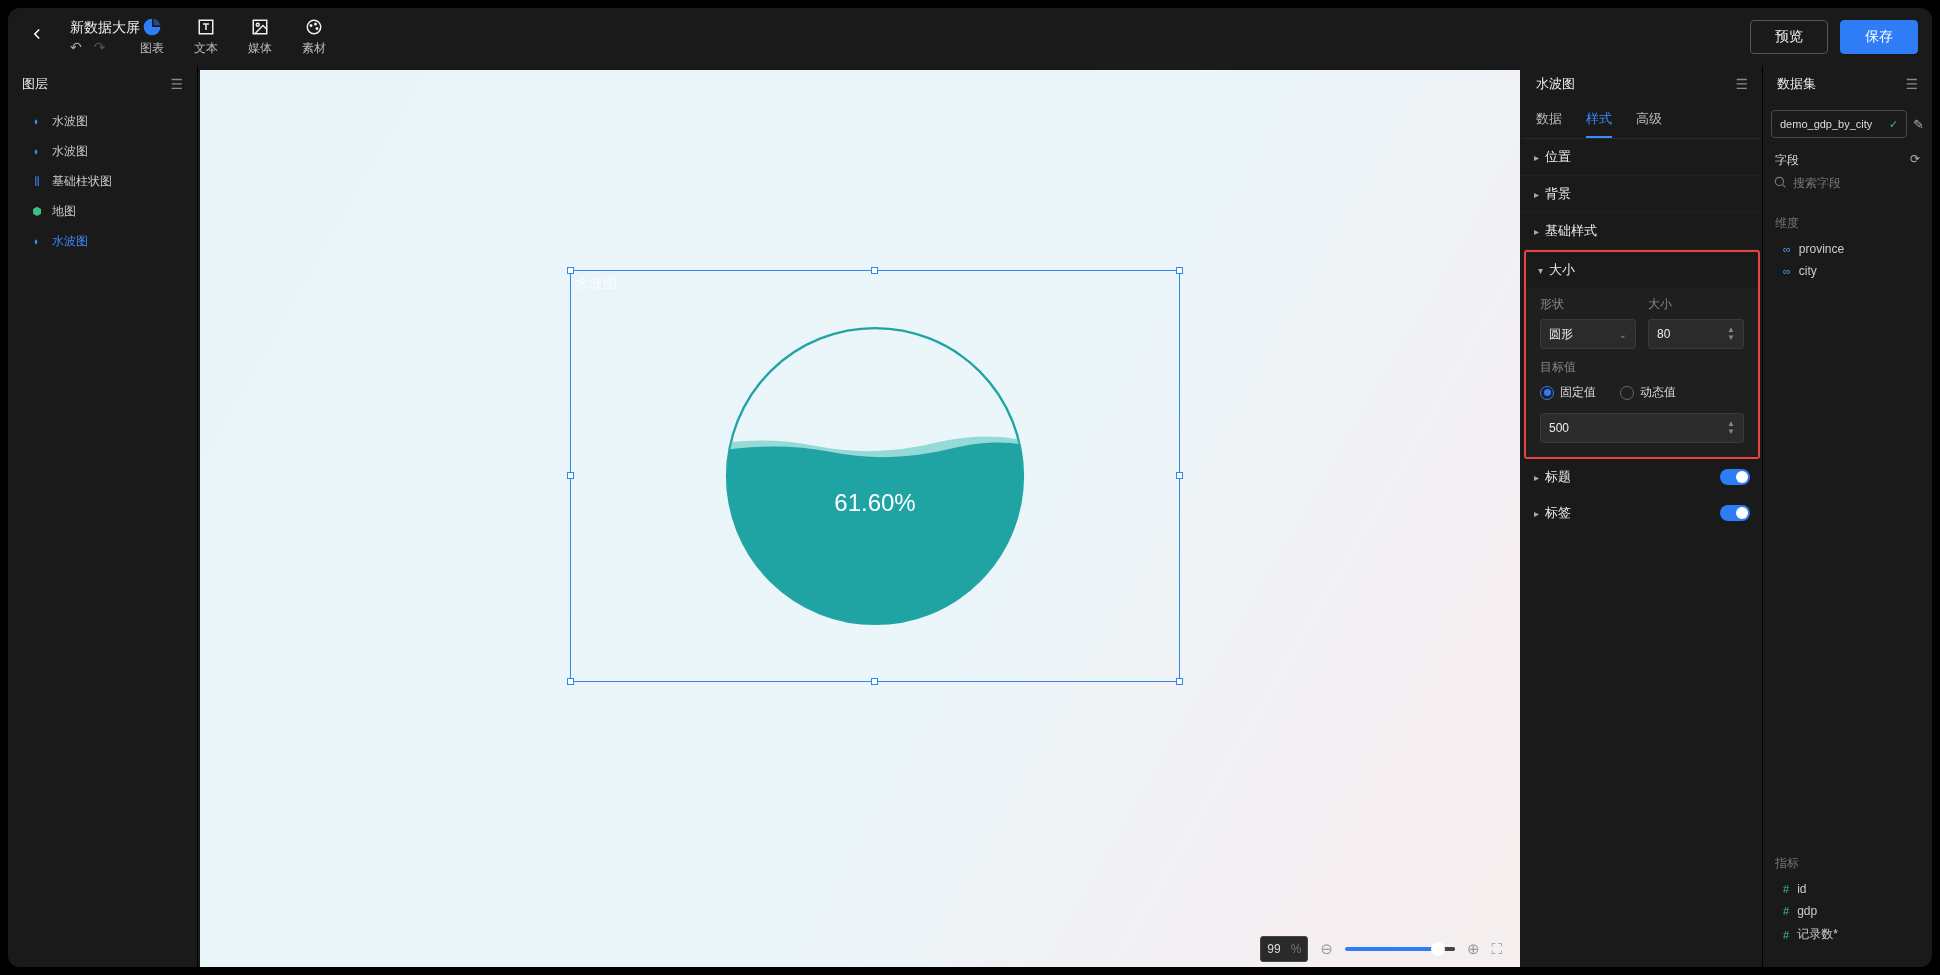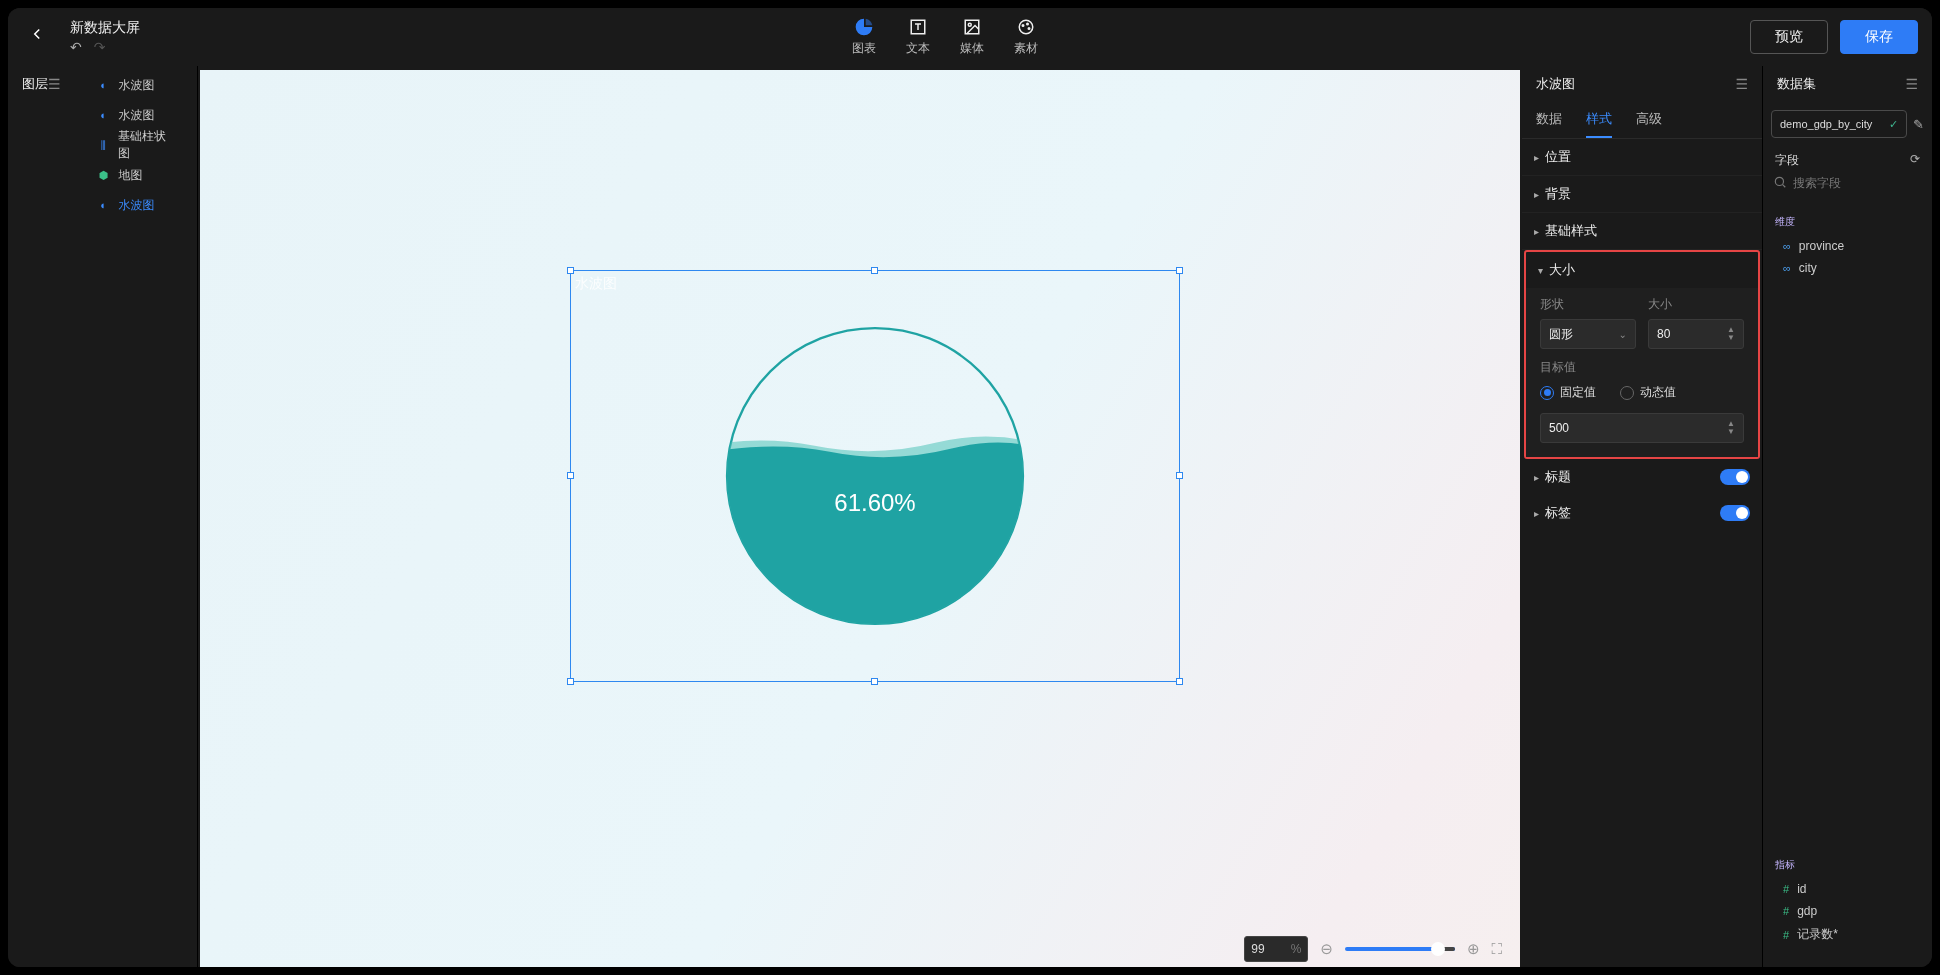--- a/index.html
+++ b/index.html
@@ -8,34 +8,34 @@
 
 
 .header { height: 58px; display: flex; align-items: center; padding: 16px 14px; background: #1a1a1a; }
 .hdr-left { display:flex; align-items:flex-start; gap:18px; }
 .back-btn { color:#fff; font-size:20px; padding:6px; cursor:pointer; }
 .title-wrap { display:flex; flex-direction:column; gap:2px; }
 .app-title { color:#eee; font-size:14px; }
 .undo-redo { display:flex; gap:12px; }
 .undo-redo span { color:#aaa; font-size:14px; cursor:pointer; }
 .undo-redo span.dis { color:#555; }
-.hdr-center { flex:1; display:flex; justify-content:center; gap:30px; }
+.hdr-center { flex:1; display:flex; gap:30px; }
 .tool { display:flex; flex-direction:column; align-items:center; gap:3px; cursor:pointer; }
 .tool-icon { width:20px; height:20px; color:#eee; display:flex; align-items:center; justify-content:center; }
 .tool.active .tool-icon { color:#2e7cf6; }
 .tool-label { color:#bbb; font-size:12px; }
 .hdr-right { display:flex; gap:12px; }
 .btn { height:34px; padding:0 24px; border-radius:4px; font-size:14px; cursor:pointer; display:flex; align-items:center; border:1px solid #555; color:#eee; background:transparent; }
 .btn.primary { background:#2e7cf6; border-color:#2e7cf6; color:#fff; }
 
 
 .body { flex:1; display:flex; overflow:hidden; }
 
 
-.layers { width:190px; background:#1a1a1a; border-right:1px solid #000; display:flex; flex-direction:row; }
+.layers { width:190px; background:#1a1a1a; border-right:1px solid #000; display:flex; flex-direction:column; }
 .panel-hdr { height:36px; display:flex; align-items:center; justify-content:space-between; padding:0 14px; color:#eee; font-size:13px; }
 .menu-icon { color:#888; font-size:14px; cursor:pointer; }
 .layer-list { flex:1; padding:4px 0; }
 .layer-item { height:30px; display:flex; align-items:center; gap:8px; padding:0 22px; color:#ccc; font-size:12px; cursor:pointer; }
 .layer-item.sel { color:#3b8cff; }
 .layer-icon { width:14px; height:14px; display:inline-flex; align-items:center; justify-content:center; font-size:11px; }
 
 
 .canvas-wrap { flex:1; background:#1a1a1a; display:flex; flex-direction:column; }
 .canvas-scroll { flex:1; overflow:auto; padding:4px 0 0 0; display:flex; justify-content:center; align-items:flex-start; }
@@ -47,21 +47,21 @@
 .h-w{left:-4px;top:50%;margin-top:-4px} .h-e{right:-4px;top:50%;margin-top:-4px}
 .h-sw{left:-4px;bottom:-4px} .h-s{left:50%;bottom:-4px;margin-left:-4px} .h-se{right:-4px;bottom:-4px}
 
 
 .liquid { position:absolute; left:50%; top:50%; transform:translate(-50%,-50%); width:302px; height:302px; }
 .liquid svg { width:100%; height:100%; }
 .liquid-text { position:absolute; left:0; right:0; top:148px; text-align:center; color:#fff; font-size:24px; font-weight:500;margin-top:16px; }
 
 
 .zoom-bar { position:absolute; right:18px; bottom:12px; display:flex; align-items:center; gap:12px; }
-.zoom-val { width:64px; height:26px; background:#2a2a2a; border:1px solid #444; border-radius:3px; display:flex; align-items:center; padding:0 6px; color:#ddd; font-size:12px; }
+.zoom-val { width:48px; height:26px; background:#2a2a2a; border:1px solid #444; border-radius:3px; display:flex; align-items:center; padding:0 6px; color:#ddd; font-size:12px; }
 .zoom-val .pct { margin-left:auto; color:#777; }
 .zoom-ico { color:#999; font-size:15px; cursor:pointer; }
 .slider { width:110px; height:4px; background:#2e7cf6; border-radius:2px; position:relative; }
 .slider-rest { position:absolute; right:0; top:0; bottom:0; width:15%; background:#444; border-radius:2px; }
 .slider-thumb { position:absolute; left:85%; top:50%; transform:translate(-50%,-50%); width:14px; height:14px; background:#fff; border-radius:50%; }
 
 
 .props { width:240px; background:#1a1a1a; display:flex; flex-direction:column; }
 .tabs { display:flex; gap:24px; padding:8px 14px 0 14px; border-bottom:1px solid #2a2a2a; }
 .tab { color:#bbb; font-size:13px; padding-bottom:8px; cursor:pointer; }
@@ -87,21 +87,21 @@
 
 
 .dataset { width:170px; background:#1a1a1a; border-left:1px solid #000; display:flex; flex-direction:column; }
 .ds-sel { margin:8px; }
 .ds-pill { height:28px; border:1px solid #4a4a4a; border-radius:4px; display:flex; align-items:center; padding:0 8px; color:#ddd; font-size:11px; gap:4px; }
 .ds-pill .chk { margin-left:auto; color:#3fb892; font-size:11px; }
 .ds-edit { color:#aaa; font-size:13px; margin-left:6px; cursor:pointer; }
 .ds-group-hdr { display:flex; align-items:flex-start; justify-content:space-between; padding:6px 12px; color:#ddd; font-size:12px; }
 .ds-search { margin:0 10px 8px 10px; height:26px; display:flex; gap:6px; color:#777; font-size:12px; }
 .ds-search svg { width:14px; height:14px; }
-.ds-cat { color:#c4b5fd; font-size:10px; padding:6px 12px; }
+.ds-cat { color:#737373; font-size:12px; padding:6px 12px; }
 .ds-item { display:flex; align-items:center; gap:8px; padding:4px 20px; color:#ccc; font-size:12px; }
 .dim-ico { color:#4a9be8; font-size:11px; }
 .met-ico { color:#3bbf88; font-size:11px; }
 
 ::-webkit-scrollbar{width:8px;height:8px}::-webkit-scrollbar-thumb{background:#3a3a3a;border-radius:4px}::-webkit-scrollbar-track{background:#111}
 </style>
 </head>
 <body>
 
 <div class="app">

